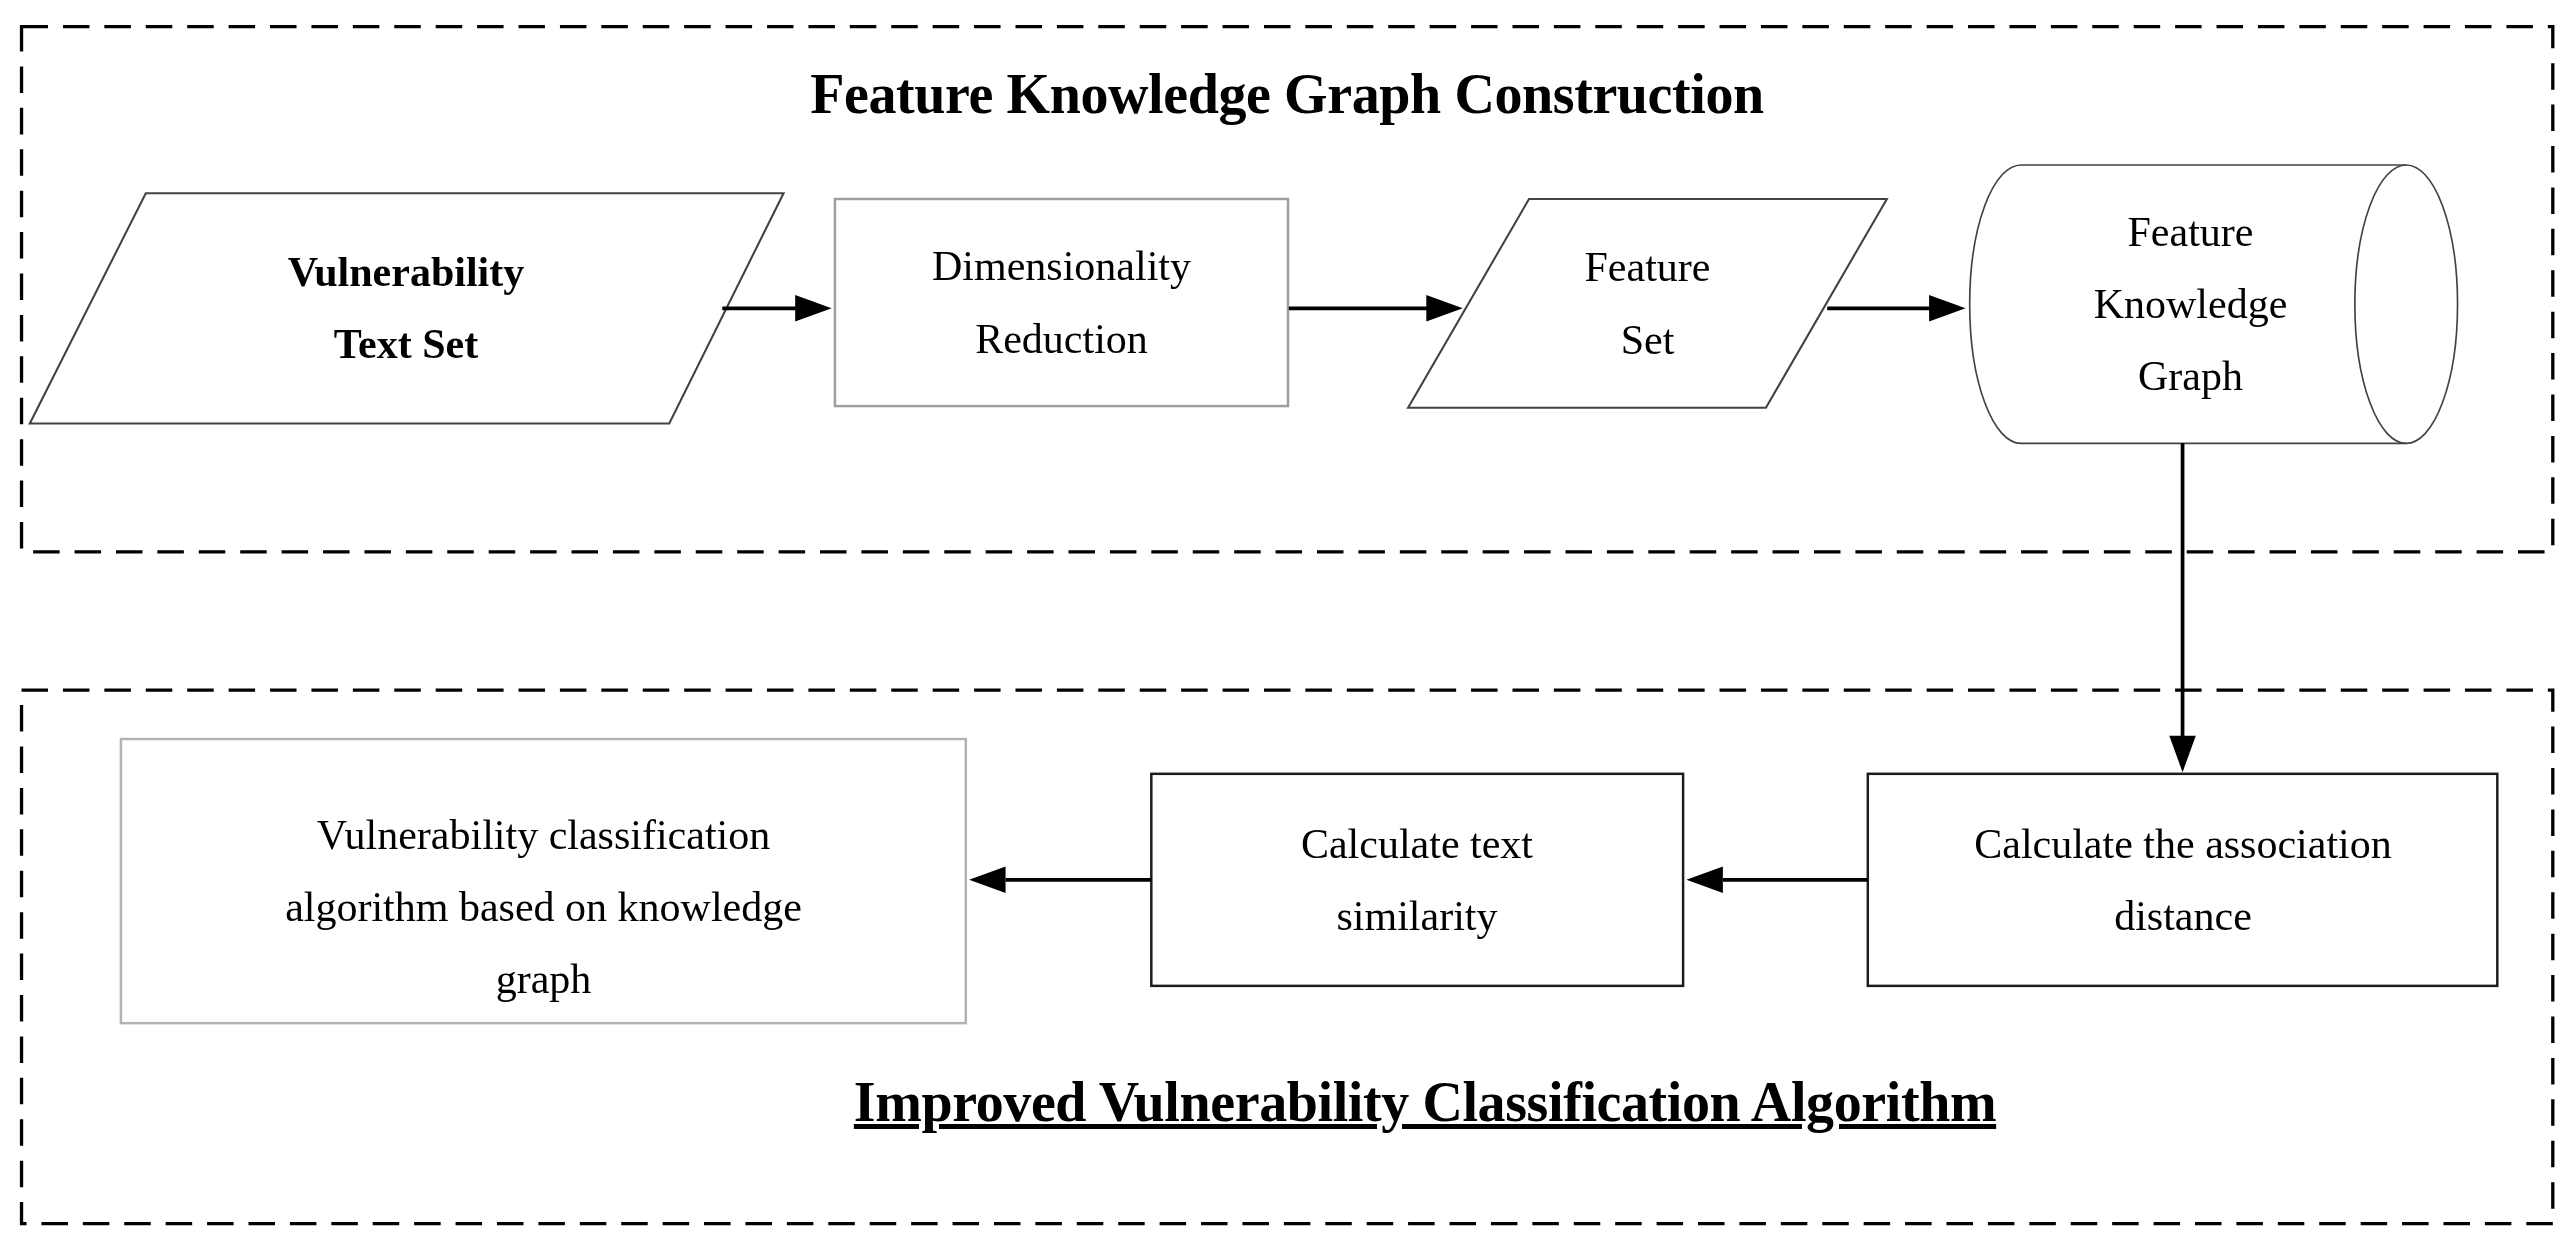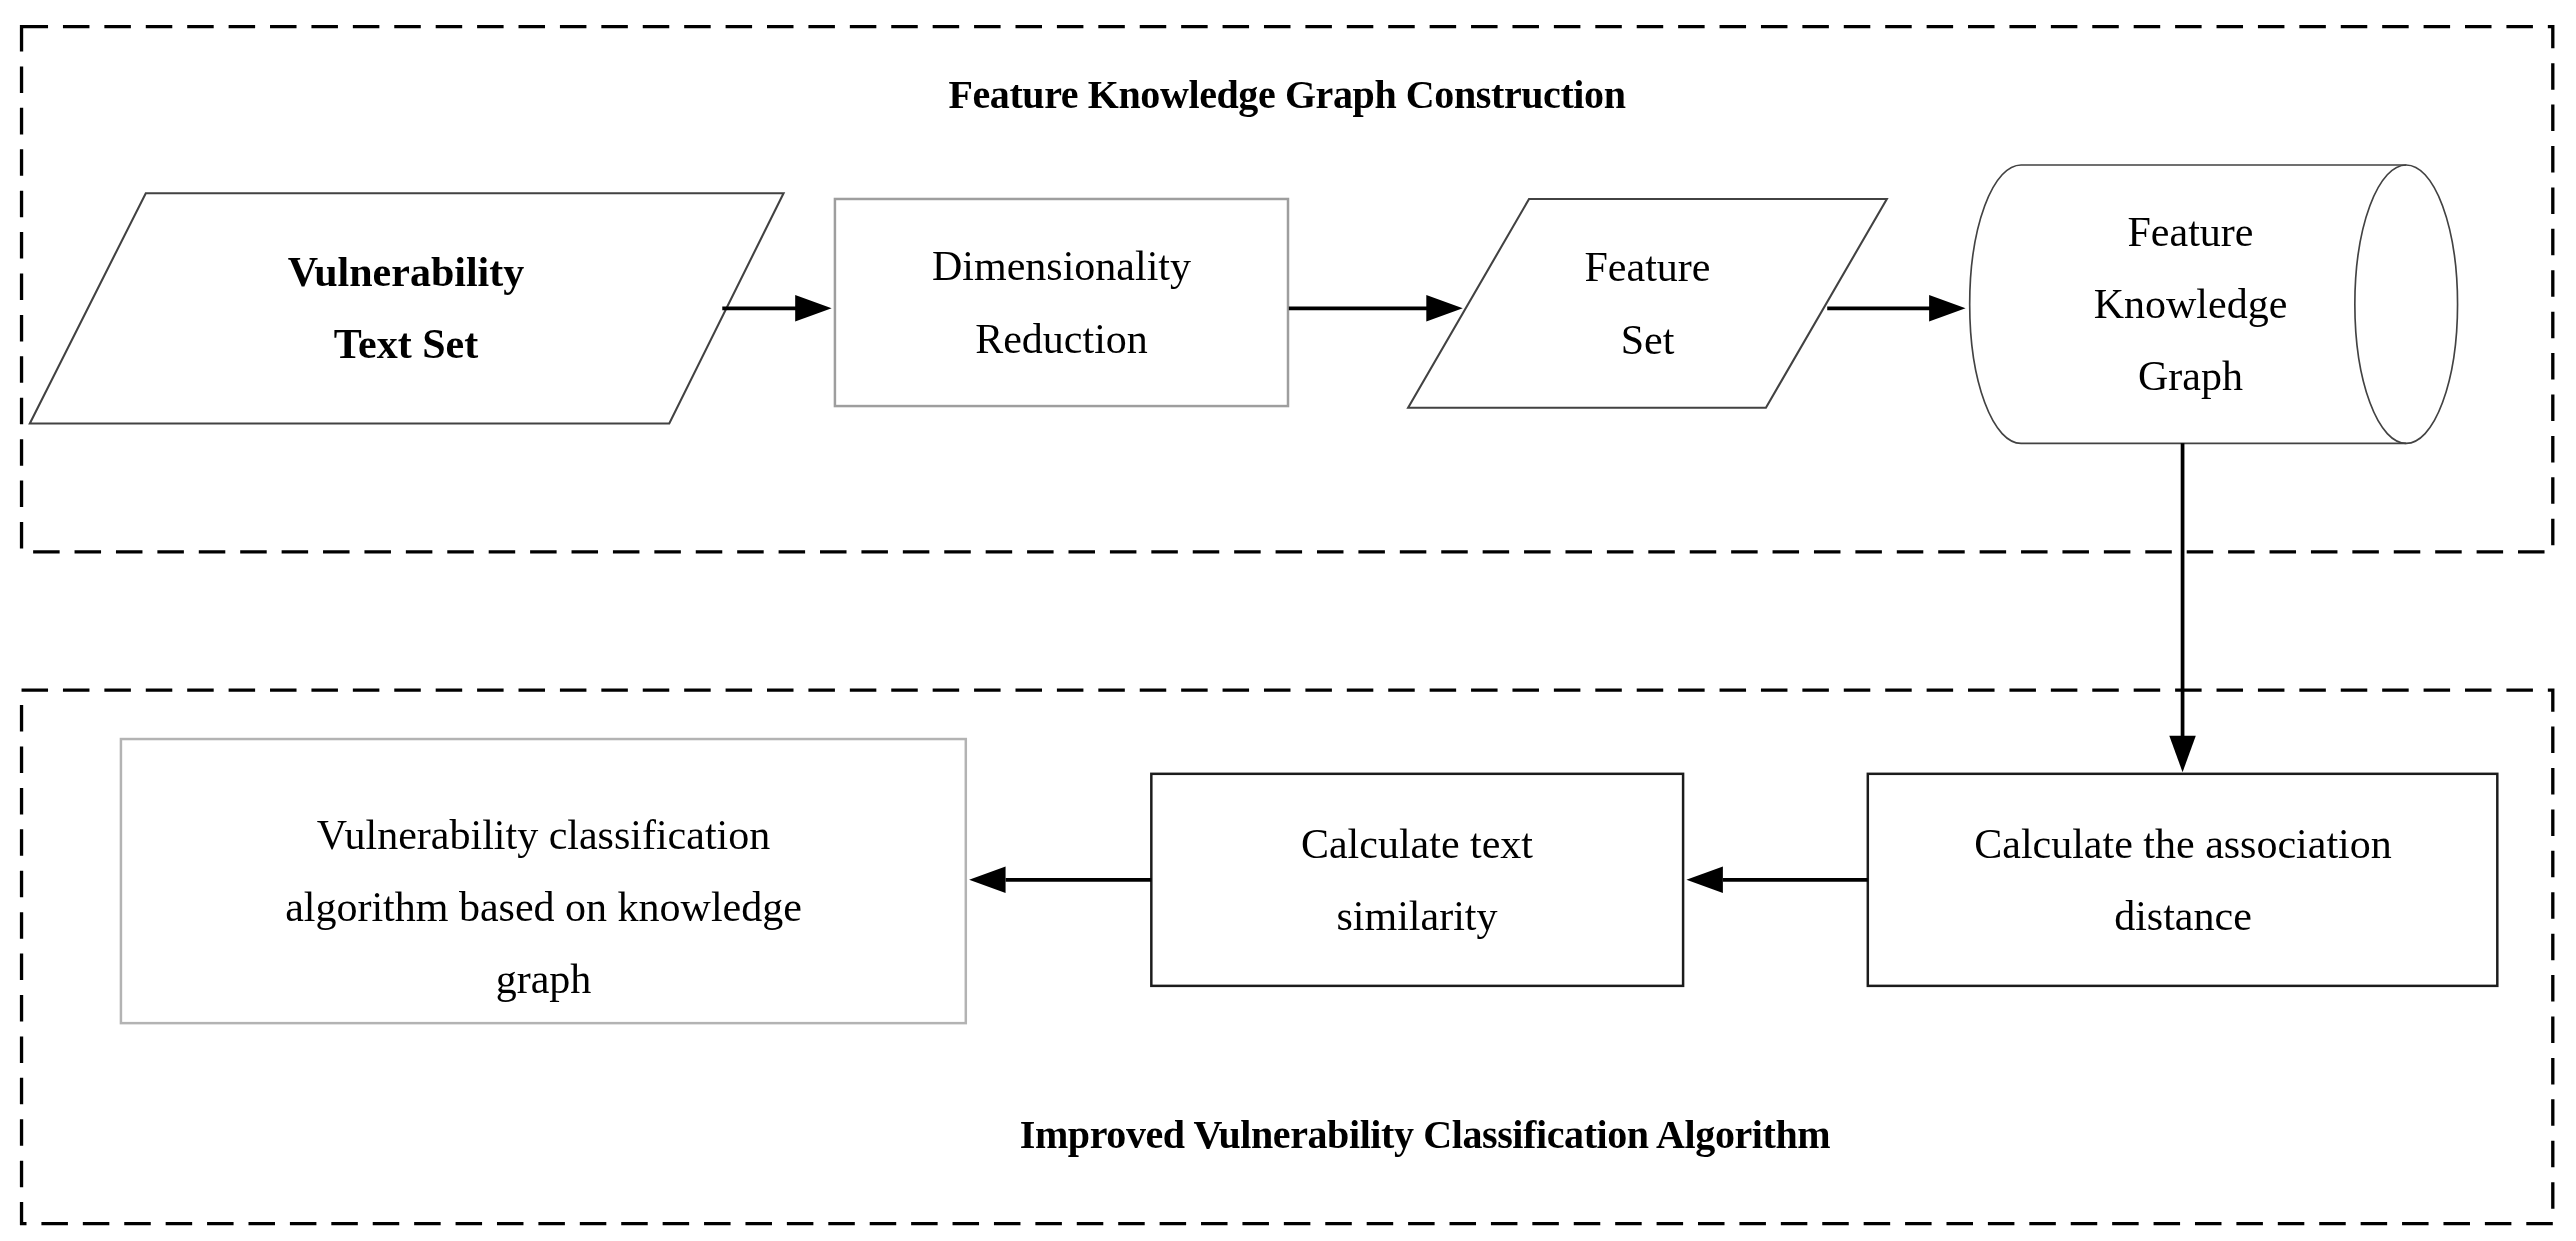--- a/index.html
+++ b/index.html
@@ -80,21 +80,21 @@
     line-height: 1.72;
   }
   .section-title {
     position: absolute;
     display: flex;
     align-items: center;
     justify-content: center;
     text-align: center;
     white-space: pre-line;
     color: var(--ink);
-    font-size: 40px;
+    font-size: 56px;
     font-weight: 700;
     letter-spacing: -0.4px;
     line-height: 1.2;
   }
 </style>
 </head>
 <body>
 
 <div id="stage">
 
@@ -135,21 +135,21 @@
       <polygon class="arrow-head" points="2036,1062 2080,1046 2080,1078"></polygon>
     </g>
     <g>
       <line class="arrow-line" x1="1390" y1="1062" x2="1214" y2="1062"></line>
       <polygon class="arrow-head" points="1170,1062 1214,1046 1214,1078"></polygon>
     </g>
   </svg>
 
   <div class="section-title" style="left:21.5px; top:53px; width:2531px; height:83px;">Feature Knowledge Graph Construction</div>
 
-  <div class="section-title" style="left:845px; top:1093px; width:1160px; height:83px;">Improved Vulnerability Classification Algorithm</div>
+  <div class="section-title" style="left:845px; top:1061px; width:1160px; height:83px;text-decoration:underline;">Improved Vulnerability Classification Algorithm</div>
 
   <div class="label" style="left:137px; top:193px; width:538px; height:230px;font-weight:bold;">Vulnerability
 Text Set</div>
 
   <div class="label" style="left:835px; top:199px; width:453px; height:207px;font-family:Liberation Serif, serif;">Dimensionality
 Reduction</div>
 
   <div class="label" style="left:1408px; top:199px; width:479px; height:209px;">Feature
 Set</div>
 

